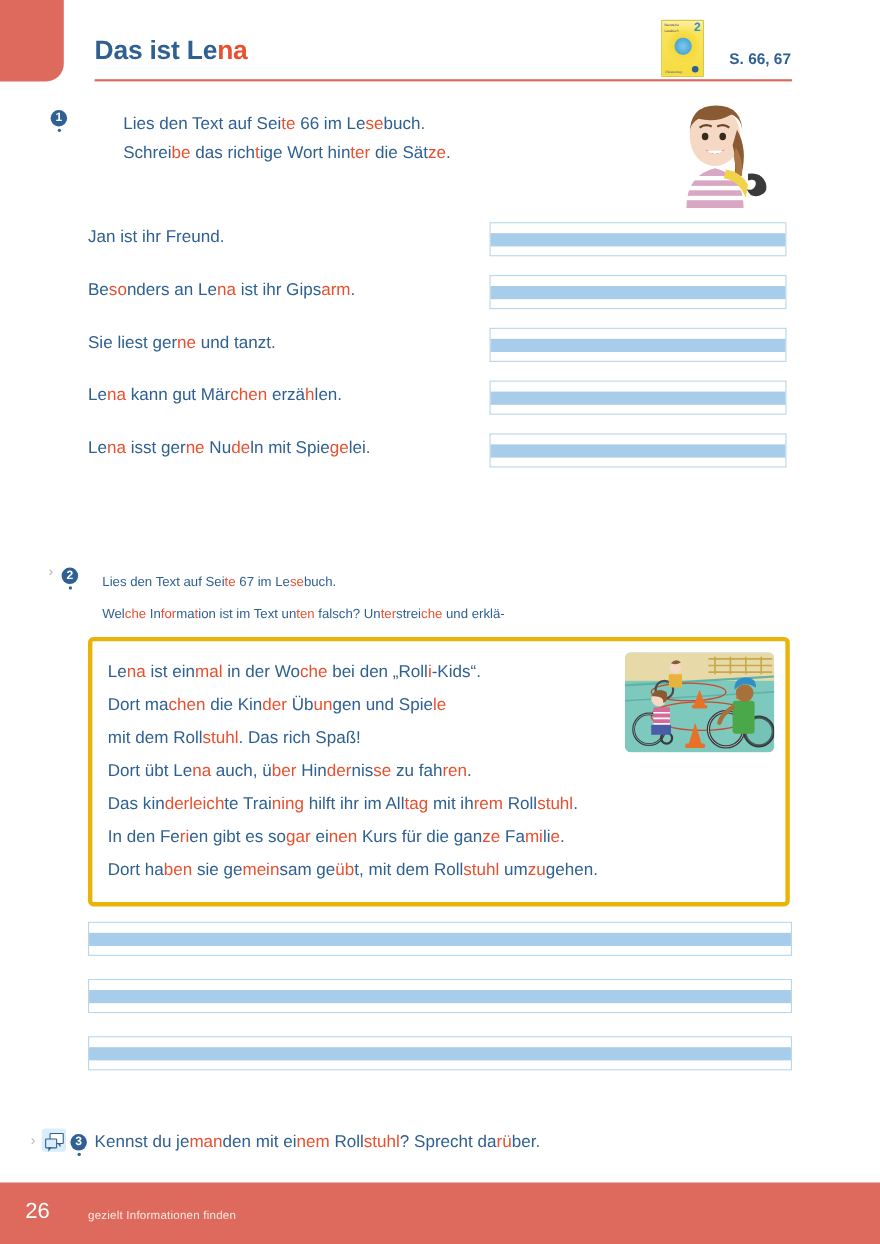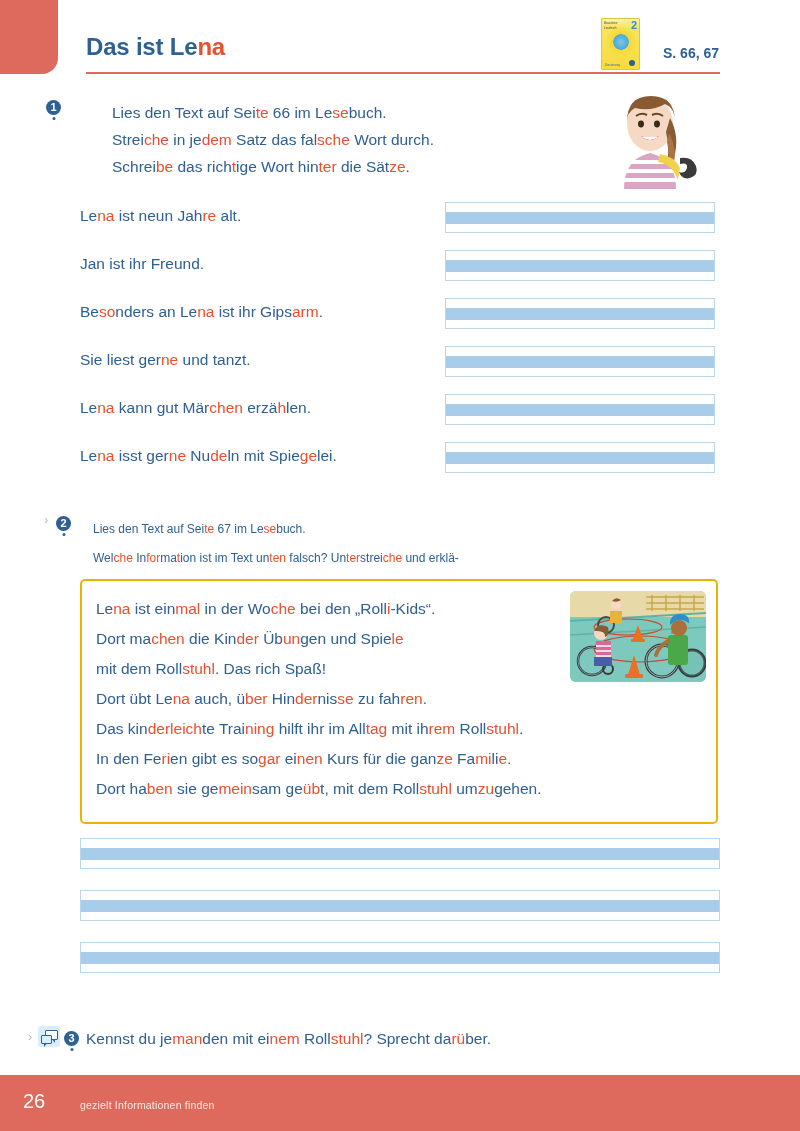--- a/index.html
+++ b/index.html
@@ -205,21 +205,21 @@
   }
 
   
   .yellow-box {
     position: absolute;
     left: 80px;
     top: 579px;
     width: 638px;
     height: 245px;
     box-sizing: border-box;
-    border: 2px solid #eab308;
+    border: 4px solid #eab308;
     border-radius: 5px;
     background: #fff;
   }
   .yellow-box-text {
     position: absolute;
     left: 14px;
     top: 13px;
     font-size: 15.5px;
     line-height: 30px;
     color: var(--blue);
@@ -343,21 +343,20 @@
   <div class="bc-dot"></div>
 </div>
 
 <div class="page-ref">S. 66, 67</div>
 
 <div class="t1">
   <span class="task-num-wrap"><span class="task-num">1</span></span>
 </div>
 <div class="t1-lines">
   <div><span class="b">Lies den Text auf Sei</span><span class="r">te</span><span class="b"> 66 im Le</span><span class="r">se</span><span class="b">buch.</span></div>
-  <div><span class="b">Strei</span><span class="r">che</span><span class="b"> in je</span><span class="r">dem</span><span class="b"> Satz das fal</span><span class="r">sche</span><span class="b"> Wort durch.</span></div>
   <div><span class="b">Schrei</span><span class="r">be</span><span class="b"> das rich</span><span class="r">t</span><span class="b">ige Wort hin</span><span class="r">ter</span><span class="b"> die Sät</span><span class="r">ze</span><span class="b">.</span></div>
 </div>
 
 <div class="girl-photo">
   <svg viewBox="0 0 104 101" width="104" height="101">
     <ellipse cx="50" cy="36" rx="23" ry="27" fill="#f6d9c4"></ellipse>
     <path d="M27 34 q0-26 24-26 q24 0 24 26 q0 -14 -10 -18 q-14 8 -30 4 q-8 4 -8 14z" fill="#8a5a32"></path>
     <path d="M70 30 q10 18 4 40 q-3 12 -9 18 q6-26 1-44z" fill="#8a5a32"></path>
     <path d="M69 46 q9 14 4 34 q-2 9 -7 14 q5-24 1-40z" fill="#a97544"></path>
     <ellipse cx="41" cy="36" rx="3" ry="3.4" fill="#3a2a1c"></ellipse>
@@ -371,26 +370,20 @@
       <rect x="24" y="72" width="56" height="4"></rect>
       <rect x="23" y="81" width="58" height="4"></rect>
       <rect x="23" y="90" width="58" height="4"></rect>
     </g>
     <path d="M60 66 q14 2 20 14 l-2 12 q-6-16 -20-18z" fill="#f2d24a"></path>
     <path d="M80 70 q12-2 16 8 q3 9 -6 12 q-8 2 -11-6 q6 2 8-4 q1-6 -7-4z" fill="#3a3a3a"></path>
   </svg>
 </div>
 
 <div class="sent-block">
-  <div class="sent-row">
-    <div class="sent-text"><span class="b">Le</span><span class="r">na</span><span class="b"> ist neun Jah</span><span class="r">re</span><span class="b"> alt.</span></div>
-    <div class="write-line">
-        <div class="band"></div>
-      </div>
-  </div>
   <div class="sent-row">
     <div class="sent-text"><span class="b">Jan ist ihr Freund.</span></div>
     <div class="write-line">
         <div class="band"></div>
       </div>
   </div>
   <div class="sent-row">
     <div class="sent-text"><span class="b">Be</span><span class="r">so</span><span class="b">nders an Le</span><span class="r">na</span><span class="b"> ist ihr Gips</span><span class="r">arm</span><span class="b">.</span></div>
     <div class="write-line">
         <div class="band"></div>

